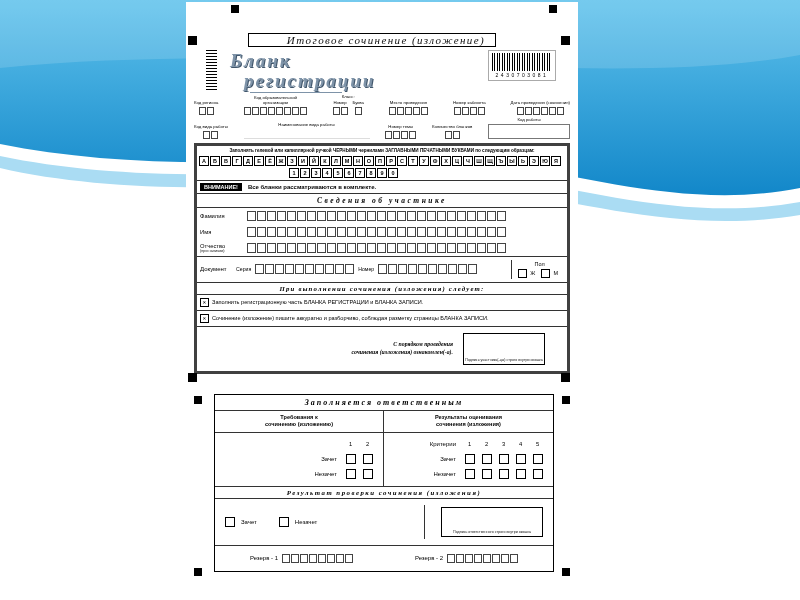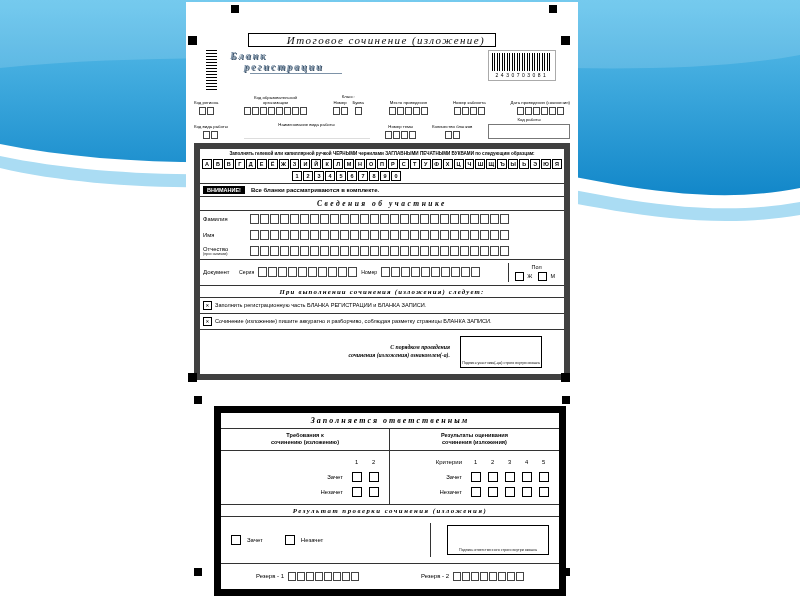--- a/index.html
+++ b/index.html
@@ -22,40 +22,40 @@
   .title-box{position:absolute;left:54px;top:0;width:218px;height:12px;border:1px solid #000;
              display:flex;align-items:center;justify-content:center;
              font-family:"Liberation Serif",serif;font-style:italic;font-size:11px;
              letter-spacing:1.4px;color:#111;padding-left:28px;}
 
   .brand-row{position:relative;height:44px;margin-top:2px;}
   .vbarcode{position:absolute;left:12px;top:2px;width:11px;height:40px;
             background:repeating-linear-gradient(180deg,#000 0 1px,#fff 1px 3px);}
   .brand{position:absolute;left:36px;top:3px;font-family:"Liberation Serif",serif;
          font-style:italic;font-weight:bold;color:#7e93a8;text-shadow:1px 1px 0 #41566b;
-         font-size:10px;letter-spacing:2px;line-height:1.05;}
+         font-size:19px;letter-spacing:2px;line-height:1.05;}
   .brand .l2{margin-left:14px;display:block;font-family:Liberation Serif, serif;}
   .brand-underline{width:92px;height:1px;background:#7e93a8;margin:1px 0 0 20px;}
   .hbarcode-wrap{position:absolute;right:14px;top:2px;width:60px;text-align:center;
                  border:1px solid #aaa;padding:2px 3px;background:#fff;}
   .hbarcode{height:18px;background:repeating-linear-gradient(90deg,#000 0 1px,#fff 1px 2px,#000 2px 3px,#fff 3px 5px);}
   .hdigits{font-size:5px;letter-spacing:2.5px;margin-top:1px;}
 
   .frow1,.frow2{display:flex;align-items:flex-end;justify-content:space-between;margin-top:3px;}
   .fgroup{display:flex;flex-direction:column;align-items:center;gap:1px;}
   .flabel{font-size:4.3px;text-align:center;line-height:1.15;max-width:64px;}
   .cellrow{display:flex;gap:1px;}
   .cell{width:7px;height:8px;border:1px solid #444;box-sizing:border-box;background:#fff;}
   .cellrow.lg .cell{width:9px;height:10px;}
   .subgroups{display:flex;gap:5px;}
   .subg{display:flex;flex-direction:column;align-items:center;gap:1px;}
   .blankline{width:126px;height:9px;border-bottom:1px solid #ddd;}
   .codebox{width:80px;height:13px;border:1px solid #777;background:#fff;}
 
-  .boxed{border:6px solid #404040;margin-top:4px;}
+  .boxed{border:3px solid #404040;margin-top:4px;}
   .instruction{font-size:4.6px;font-weight:bold;text-align:center;padding:2px 3px;}
   .samplerow{display:flex;gap:1px;padding:1px 2px 2px 2px;}
   .samplerow .cell{width:10px;height:10px;display:flex;align-items:center;justify-content:center;
                    font-size:5.5px;font-weight:bold;border-color:#000;}
   .samplerow.digits{margin-left:90px;padding-top:0;}
   .attn{display:flex;align-items:center;gap:6px;padding:2px 3px;
         border-top:1px solid #333;border-bottom:1px solid #333;}
   .attn-label{background:#000;color:#fff;font-size:5.5px;font-weight:bold;padding:1px 4px;}
   .attn-text{font-size:6px;font-weight:bold;}
 
@@ -84,21 +84,21 @@
   .ackrow{display:flex;align-items:center;justify-content:flex-end;gap:10px;
           padding:6px 8px;min-height:44px;box-sizing:border-box;}
   .acktext{font-family:"Liberation Serif",serif;font-style:italic;font-weight:bold;
            font-size:5.8px;text-align:right;line-height:1.35;}
   .sigbox{width:80px;height:30px;border:1px solid #000;position:relative;margin-right:14px;
           background:#fff;}
   .sig-caption{position:absolute;left:1px;right:1px;bottom:1px;font-size:3.6px;
                text-align:center;color:#111;line-height:1.1;}
 
   
-  .official{position:absolute;left:28px;top:404px;width:338px;border:7px solid #000000;background:#fff;}
+  .official{position:absolute;left:28px;top:392px;width:338px;border:1px solid #000000;background:#fff;}
   .otitle{font-family:"Liberation Serif",serif;font-style:italic;font-weight:bold;font-size:8px;
           letter-spacing:2px;text-align:center;padding:3px;border-bottom:1px solid #333;}
   .oheads{display:flex;border-bottom:1px solid #333;}
   .ohead{width:50%;text-align:center;font-size:5.6px;font-weight:bold;padding:3px 2px;
          line-height:1.3;box-sizing:border-box;}
   .ohead.left{border-right:1px solid #333;}
   .obody{display:flex;}
   .ocol{width:50%;padding:4px 8px;box-sizing:border-box;}
   .ocol.left{border-right:1px solid #333;}
   .orow{display:flex;align-items:center;justify-content:flex-end;gap:2px;height:15px;}

